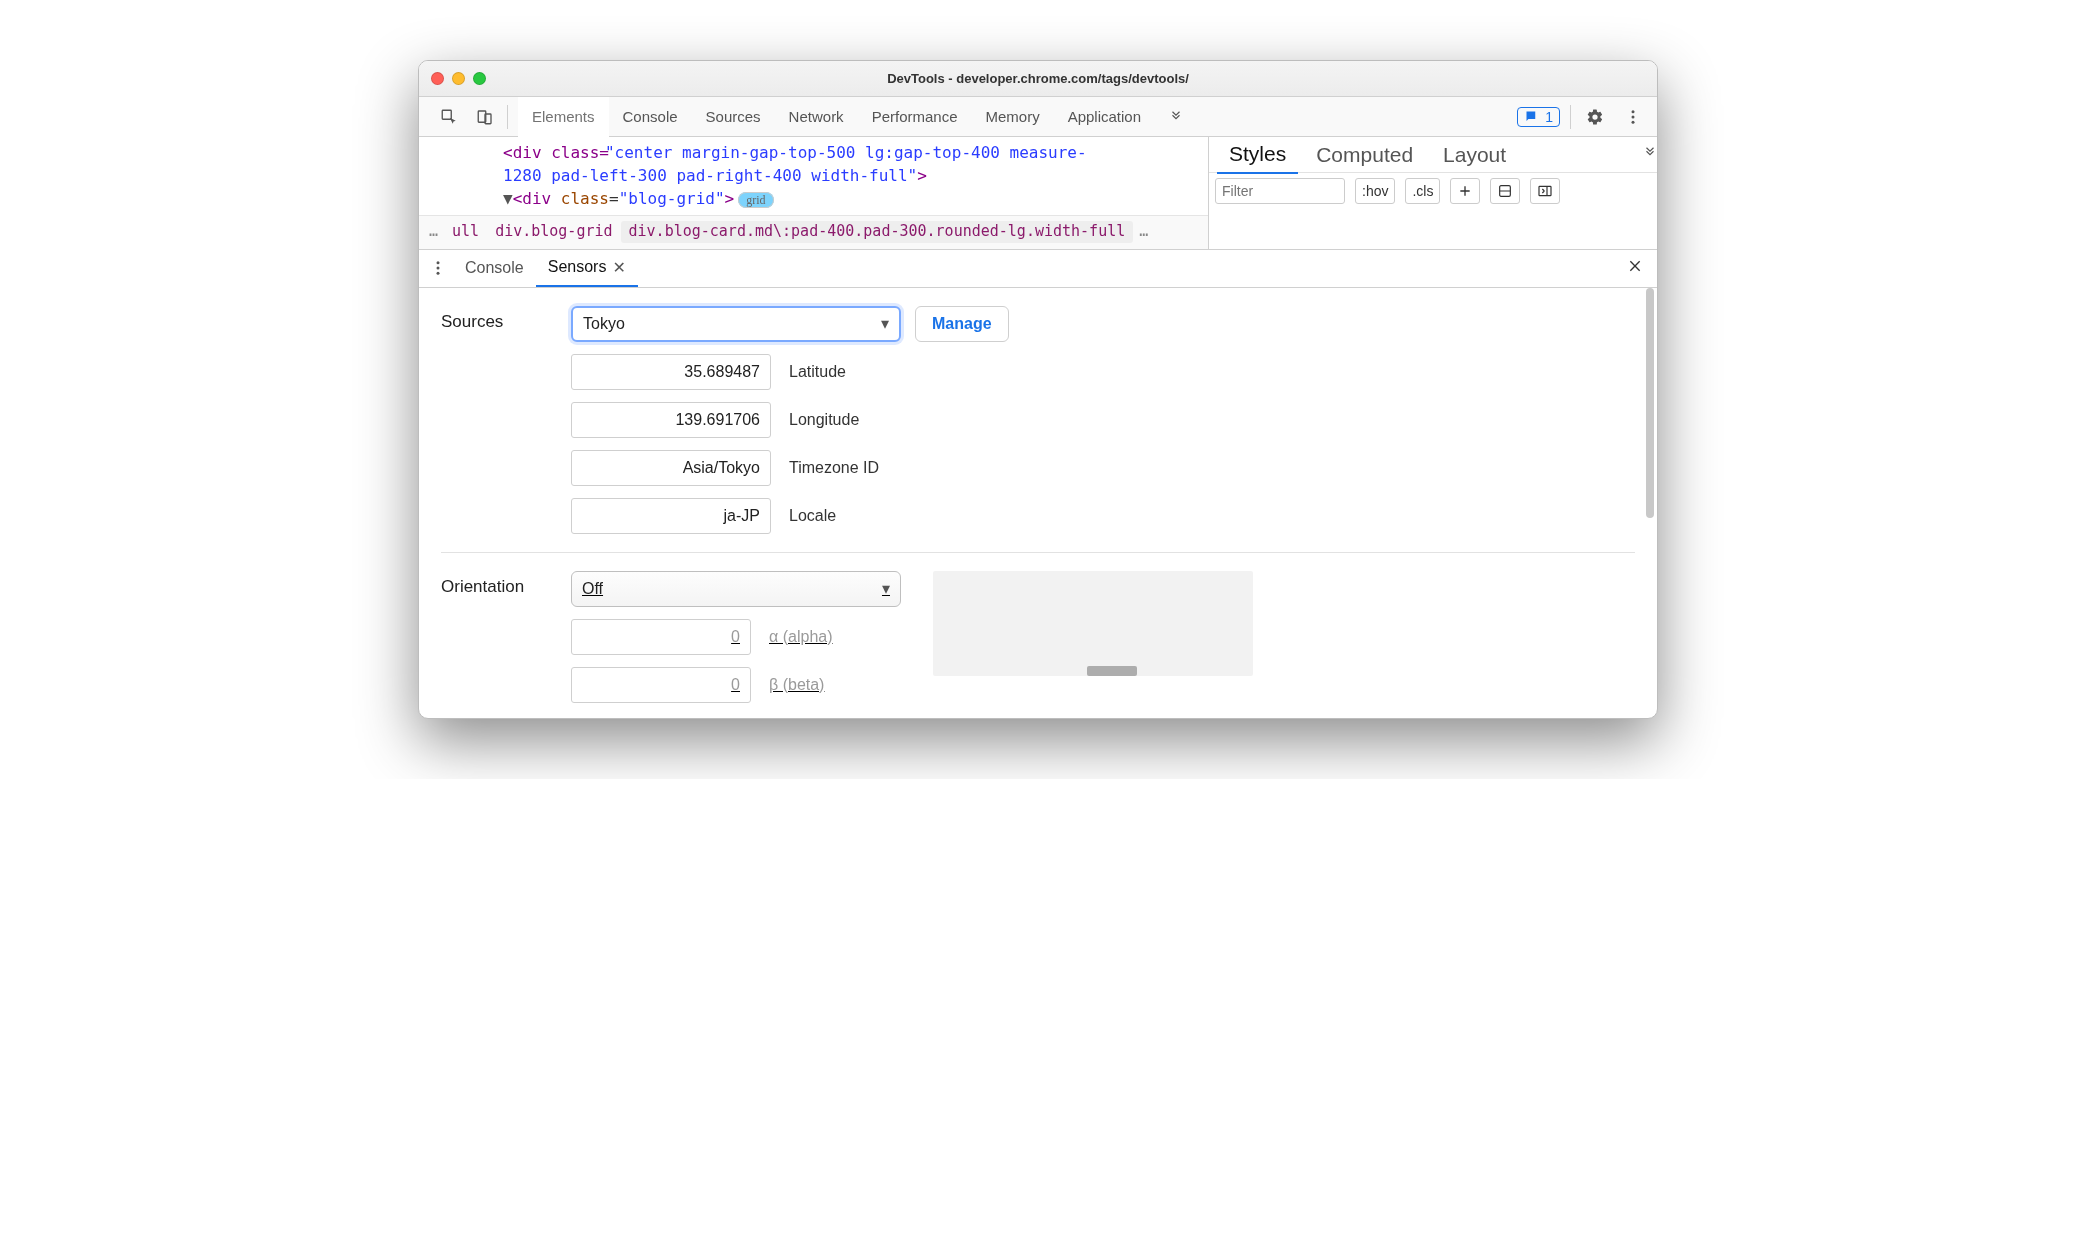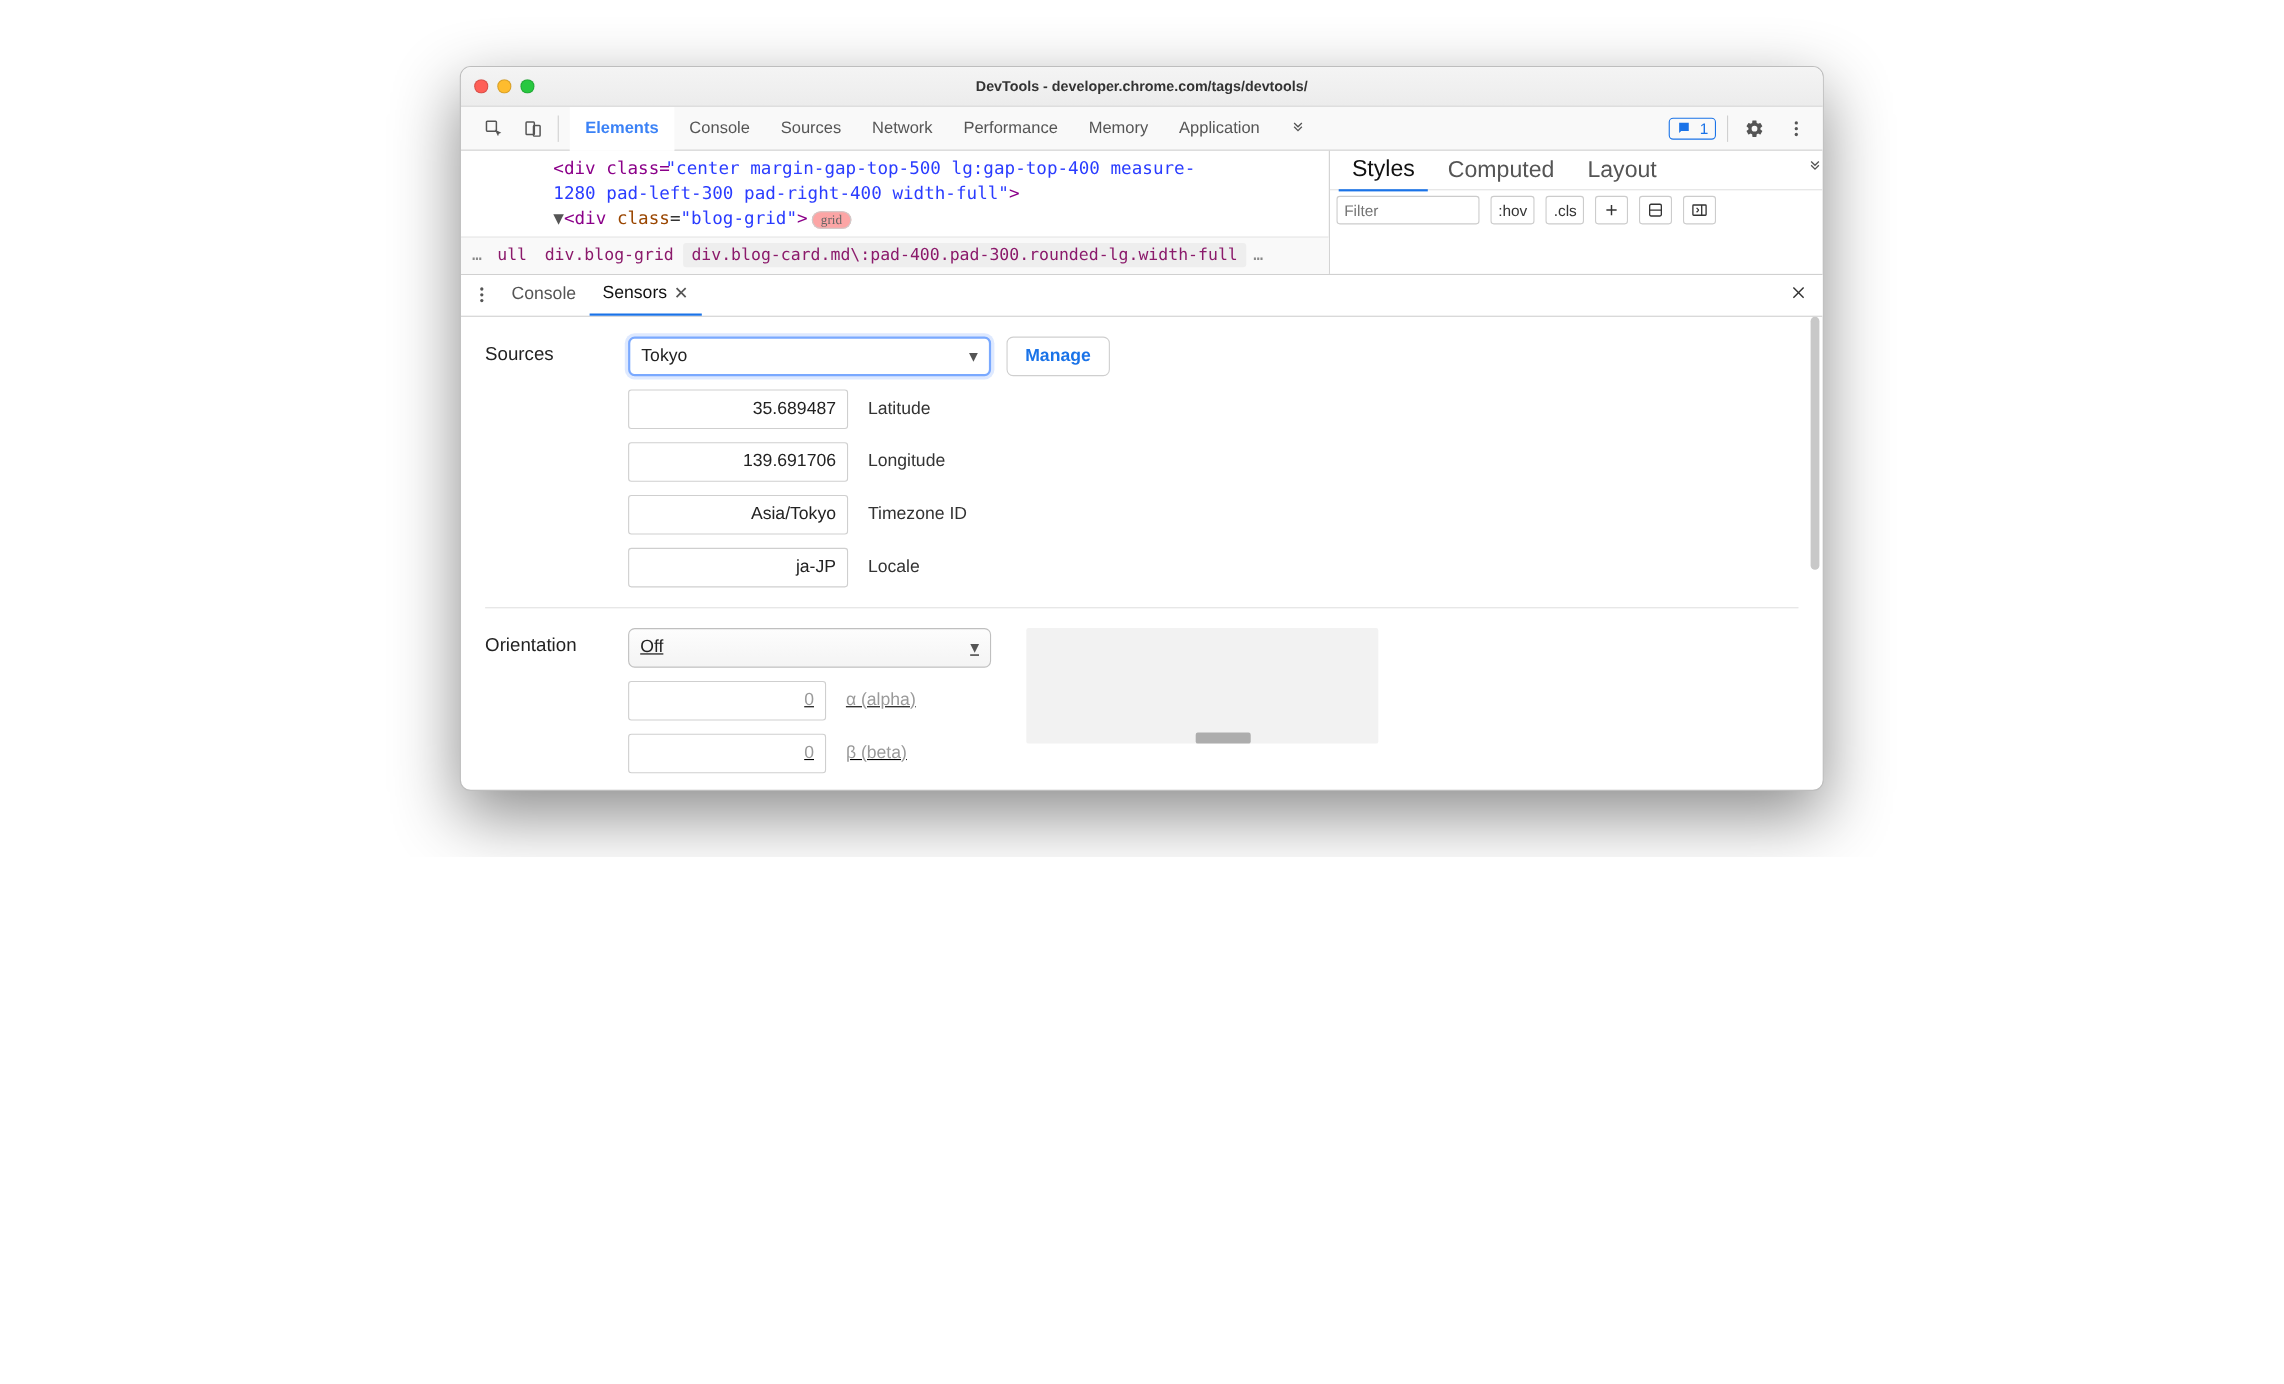--- a/index.html
+++ b/index.html
@@ -45,34 +45,34 @@
     padding-left:6px;
   }
   .tab-leading { display:flex; align-items:center; gap:8px; padding:0 10px; }
   .iconbtn { width:28px; height:28px; display:flex; align-items:center; justify-content:center; color:#555; border-radius:4px;}
   .iconbtn svg { width:18px; height:18px; }
   .vdiv { width:1px; height:24px; background:#d0d0d0; }
   .tabs { display:flex; align-items:stretch; height:100%; }
   .tab {
     padding:0 14px; display:flex; align-items:center; font-size:15px; color:#555; cursor:default;
   }
-  .tab.active { color:#3b82f6; font-weight:700; background:#fff; border-bottom:2px solid #fff; margin-bottom:-1px;}
+  .tab.active { color:#737373; font-weight:400; background:#fff; border-bottom:2px solid #fff; margin-bottom:-1px;}
   .tab-right { margin-left:auto; display:flex; align-items:center; gap:10px; padding-right:10px;}
   .count-pill {
     border:1px solid #1a73e8; color:#1a73e8; border-radius:4px;
     padding:1px 6px; display:flex; align-items:center; gap:6px; font-size:14px;
   }
   .count-pill svg{width:15px;height:15px;}
   
   .elements-area { display:flex; border-bottom:1px solid #d0d0d0; min-height:70px; }
   .code-pane { flex: 0 0 790px; padding:4px 8px 0 16px; font-family: ui-monospace, Menlo, monospace; font-size:16px; line-height:1.45; color:#333; overflow:hidden; border-right:1px solid #d0d0d0;}
   .code-line .tag{color:#8b0089;} .code-line .attr{color:#9a4600;} .code-line .val{color:#2a3cff;}
   .code-line {white-space:pre;}
   .disclosure{color:#555;}
-  .grid-chip{font:12px ui-monospace; color:#666; background:#fca5a5; border:1px solid #ccc; border-radius:9px; padding:0 7px; margin-left:4px;}
+  .grid-chip{font:12px ui-monospace; color:#666; background:#7dd3fc; border:1px solid #ccc; border-radius:9px; padding:0 7px; margin-left:4px;}
   .styles-pane{flex:1; display:flex; flex-direction:column;}
   .styles-tabs{display:flex; align-items:center; height:36px; border-bottom:1px solid #e2e2e2; padding-left:8px; gap:6px;}
   .styles-tab{padding:6px 12px; font-size:21px; color:#555;}
   .styles-tab.active{color:#111; border-bottom:2px solid #1a73e8;}
   .styles-tabs .spacer{flex:1;}
   .chev svg{width:14px;height:14px;color:#555;}
   .styles-filterrow{display:flex; align-items:center; height:36px; padding:0 6px; gap:10px;}
   .filter-input{border:1px solid #ccc; border-radius:3px; height:26px; width:130px; font-size:14px; padding:0 6px; color:#888;}
   .toolbtn{border:1px solid #ccc; border-radius:3px; height:26px; padding:0 6px; font-size:14px; color:#333; display:flex; align-items:center;}
   .iconcell{width:30px;height:26px;border:1px solid #ccc;border-radius:3px;display:flex;align-items:center;justify-content:center;color:#333;}

